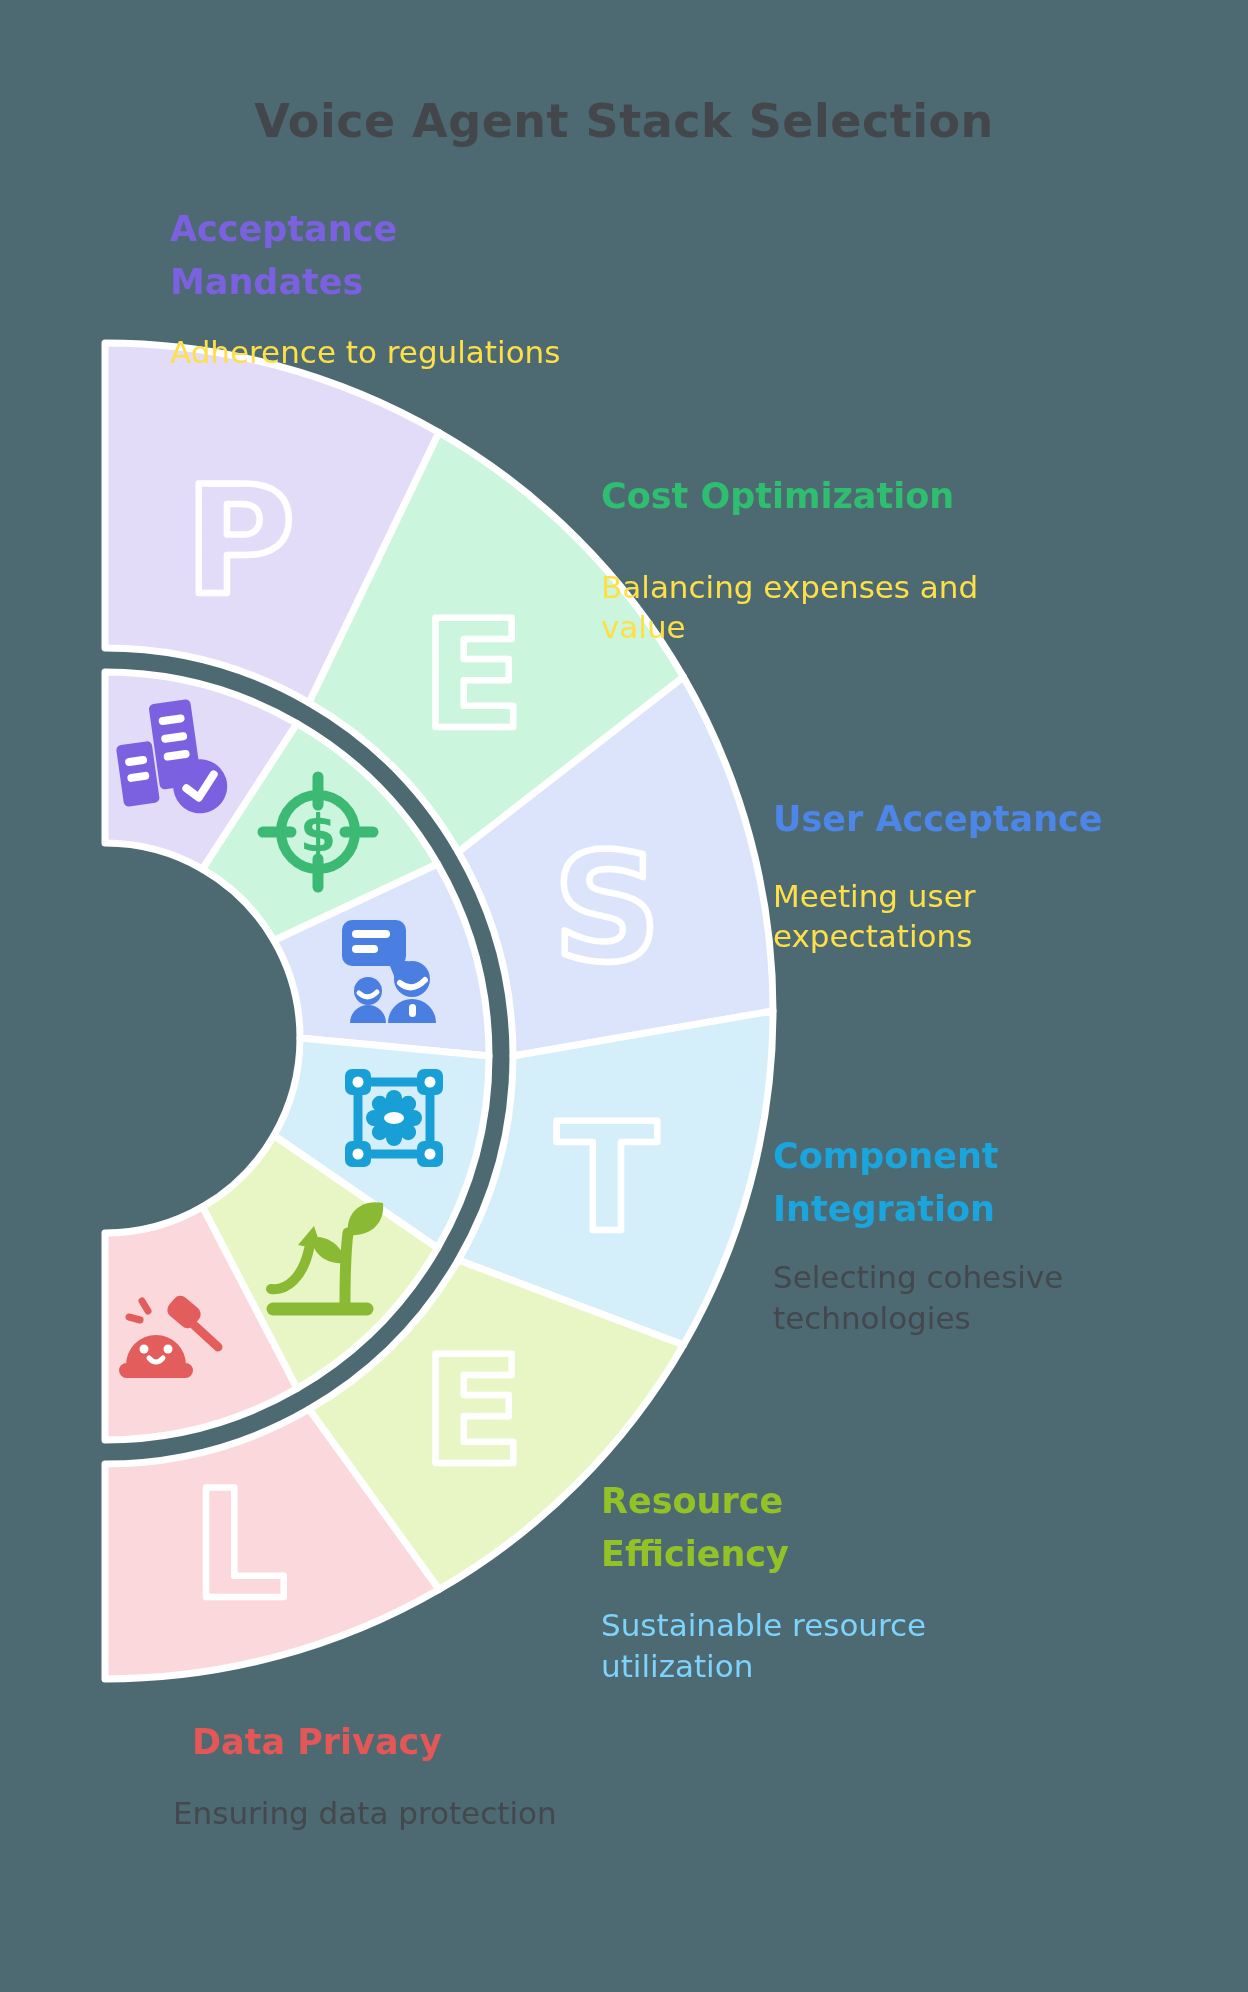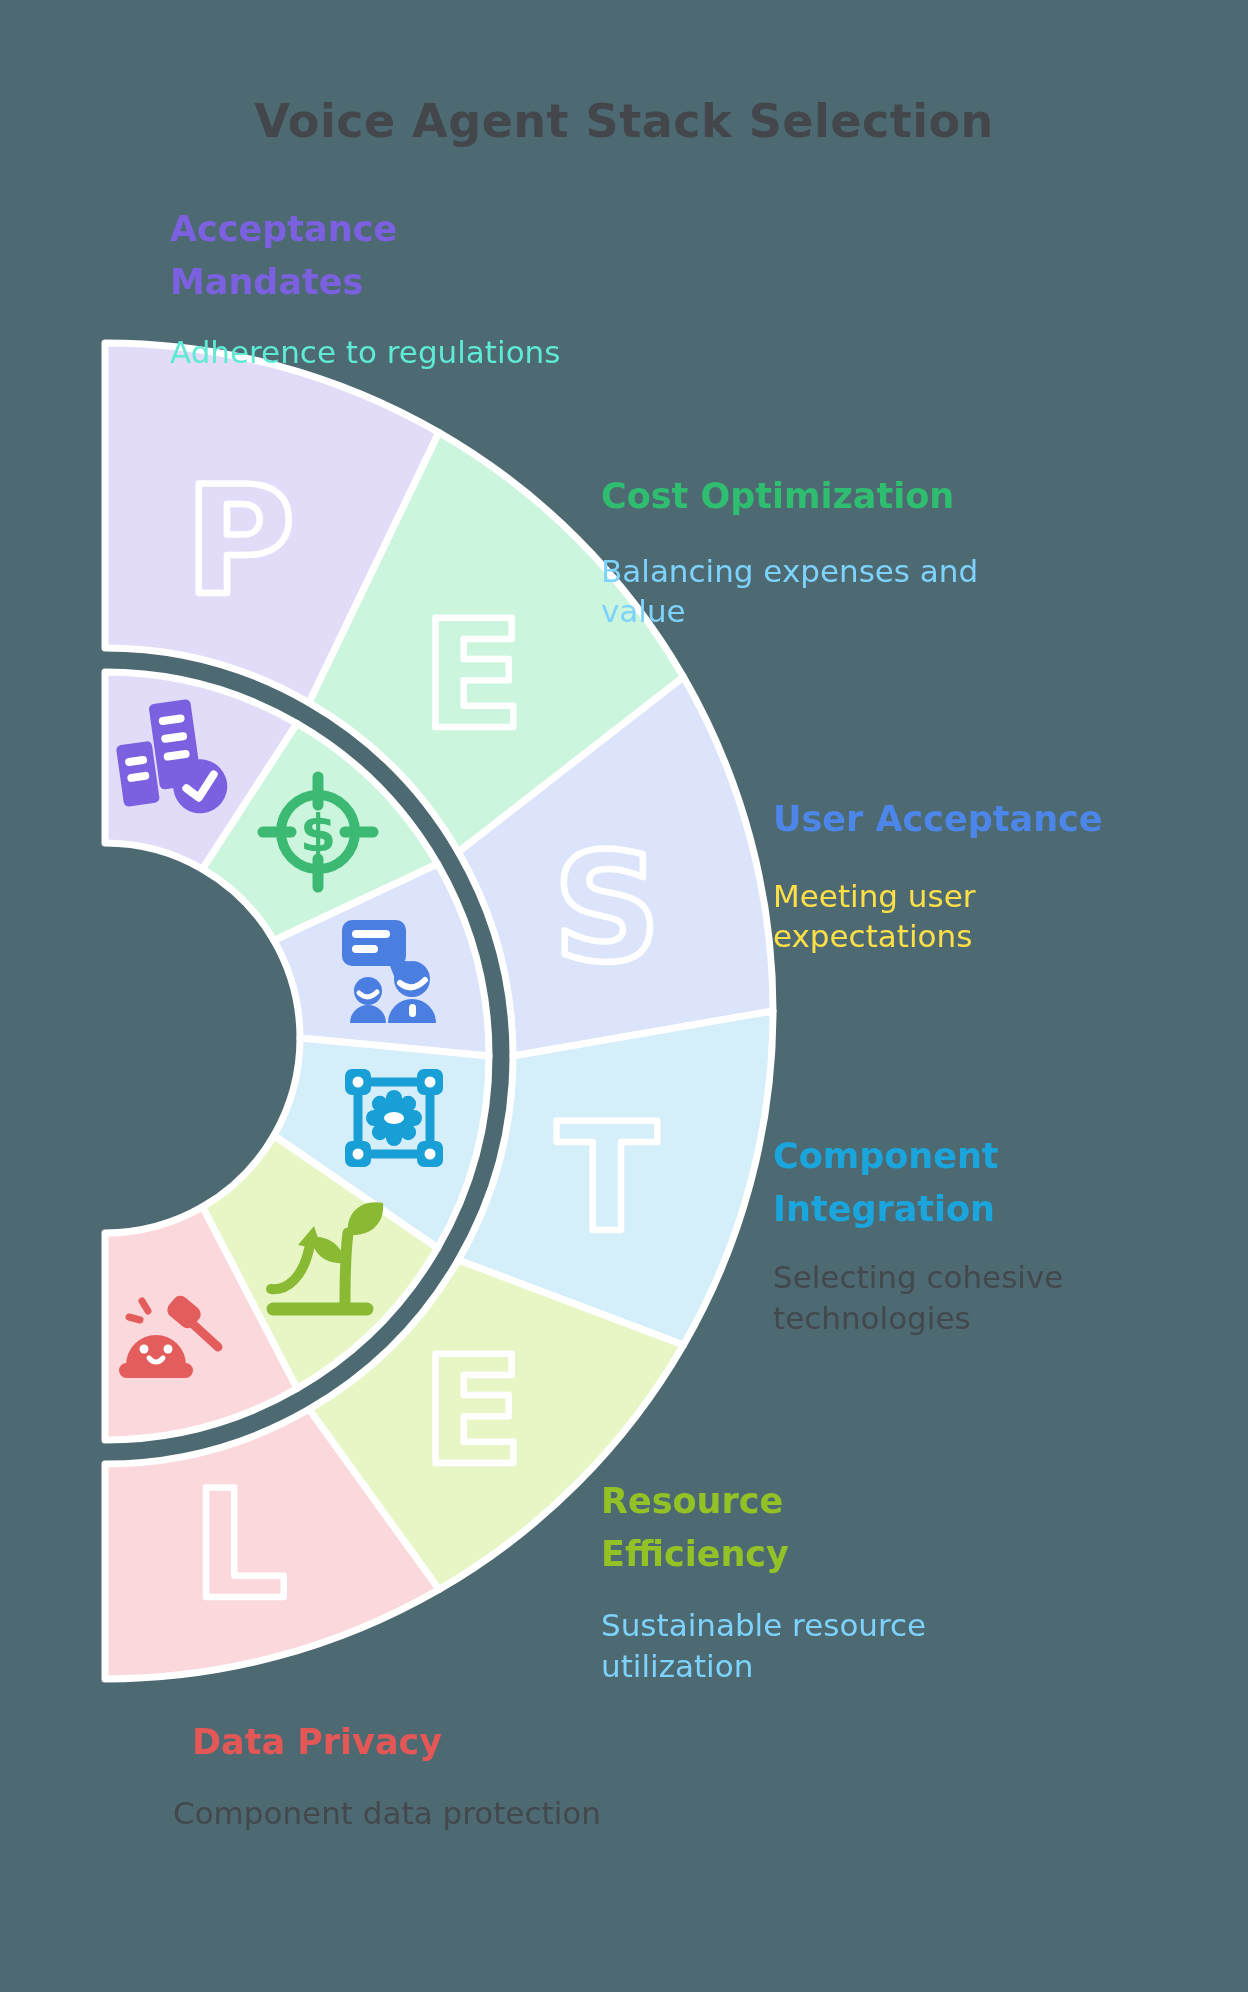--- a/index.html
+++ b/index.html
@@ -131,41 +131,41 @@
         </g>
         <path stroke="currentColor" stroke-width="9" stroke-linecap="round" d="M 22 -12 L 46 10"></path>
         <path stroke="currentColor" stroke-width="7" stroke-linecap="round" d="M -30 -36 L -24 -26"></path>
         <path stroke="currentColor" stroke-width="7" stroke-linecap="round" d="M -43 -20 L -32 -17"></path>
       </g>
     </g>
   </svg>
 
   <div class="label" style="left:170px; top:203px;">
     <div class="heading" style="width: 270px; color: rgb(123, 97, 224);">Acceptance Mandates</div>
-    <div class="desc" style="width: 430px; color: #5eead4;">Adherence to regulations</div>
+    <div class="desc" style="width: 430px; color: #fde047;">Adherence to regulations</div>
   </div>
 
   <div class="label" style="left:601px; top:470px;">
     <div class="heading" style="width: 420px; color: rgb(47, 190, 112);">Cost Optimization</div>
-    <div class="desc" style="width: 395px; margin-top: 28px; color: #7dd3fc;">Balancing expenses and value</div>
+    <div class="desc" style="width: 395px; margin-top: 44px; color: #fde047;">Balancing expenses and value</div>
   </div>
 
   <div class="label" style="left:773px; top:793px;">
     <div class="heading" style="width: 400px; color: rgb(76, 134, 232);">User Acceptance</div>
     <div class="desc" style="width: 240px; margin-top: 30px; color: #fde047;">Meeting user expectations</div>
   </div>
 
   <div class="label" style="left:773px; top:1130px;">
     <div class="heading" style="width: 280px; color: rgb(27, 165, 221);">Component Integration</div>
     <div class="desc" style="width: 340px; margin-top: 22px; color: rgb(67, 72, 77);">Selecting cohesive technologies</div>
   </div>
 
   <div class="label" style="left:601px; top:1475px;">
     <div class="heading" style="width: 250px; color: rgb(147, 194, 38);">Resource Efficiency</div>
     <div class="desc" style="width: 370px; margin-top: 25px; color: #7dd3fc;">Sustainable resource utilization</div>
   </div>
 
   <div class="label" style="left:173px; top:1716px;">
     <div class="heading" style="width: 400px; color: rgb(227, 87, 87); margin-left: 19px;">Data Privacy</div>
-    <div class="desc" style="width: 440px; margin-top: 24px; color: rgb(67, 72, 77);">Component data protection</div>
+    <div class="desc" style="width: 440px; margin-top: 24px; color: rgb(67, 72, 77);">Ensuring data protection</div>
   </div>
 
 </div>
 
 </body></html>

